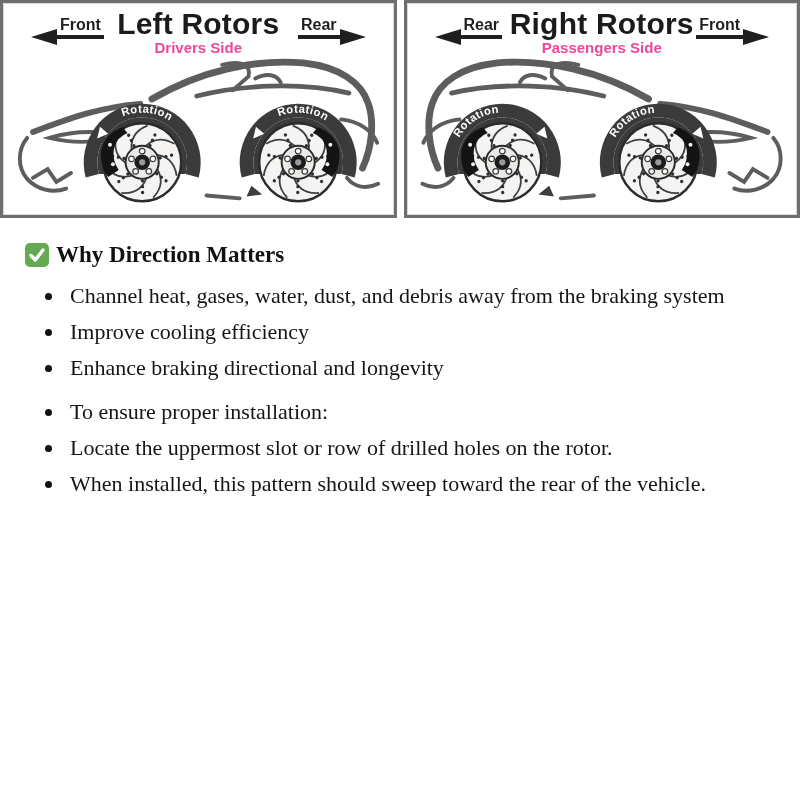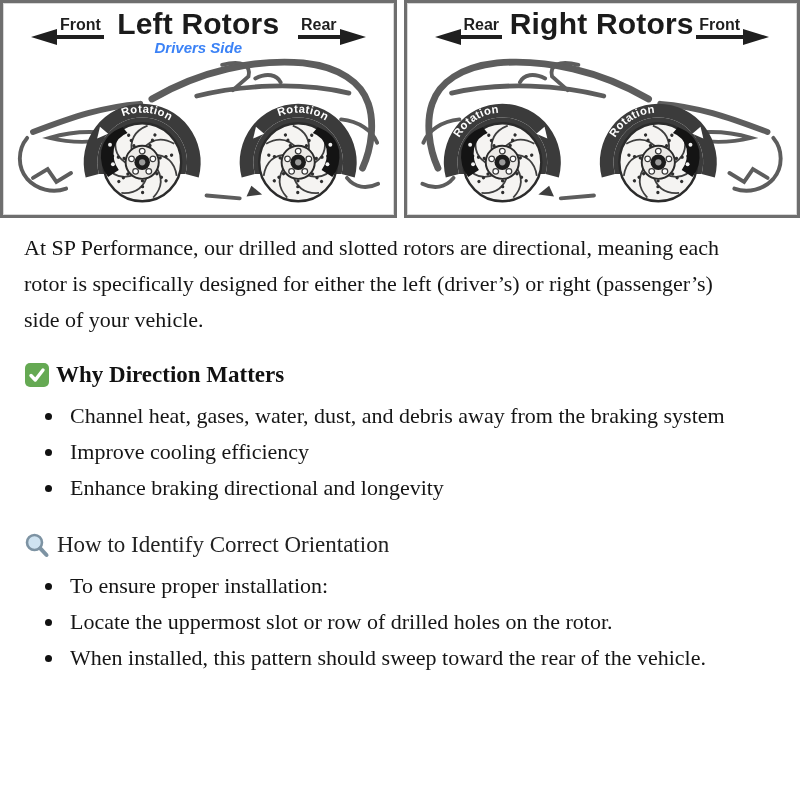--- a/index.html
+++ b/index.html
@@ -8,21 +8,21 @@
   .page{width:800px;height:800px;background:#fff;}
 
   
   figure.diagram{margin:0 0 12px 0;padding:0;display:flex;gap:7px;height:218px;}
   .panel{flex:1;border:3px solid #6e6e6e;background:#fff;position:relative;
          box-shadow:inset 0 0 0 1px #d8d8d8;}
   .panel-title-wrap{position:absolute;top:5px;left:0;right:0;text-align:center;z-index:2;}
   .panel-title{font-family:"Liberation Sans",sans-serif;font-size:30px;font-weight:800;
                color:#1b1b1b;line-height:1.05;letter-spacing:.2px;}
   .panel-subtitle{font-family:"Liberation Sans",sans-serif;font-size:15px;font-weight:bold;
-                  font-style:italic;color:#3b82f6;line-height:1.1;}
+                  color:#ec4899;line-height:1.1;}
   .dir{position:absolute;top:13px;display:flex;align-items:flex-end;z-index:2;}
   .dir-left{left:28px;}
   .dir-right{right:28px;}
   .dir-text{font-family:"Liberation Sans",sans-serif;font-weight:bold;font-size:16px;
             color:#1f1f1f;border-bottom:4px solid #1f1f1f;padding:0 3px 1px 3px;line-height:1.1;}
   .tri{width:0;height:0;border-top:8px solid transparent;border-bottom:8px solid transparent;
        margin-bottom:-6px;}
   .tri-left{border-right:26px solid #1f1f1f;}
   .tri-right{border-left:26px solid #1f1f1f;}
   .car-svg{position:absolute;left:0;bottom:2px;width:100%;height:156px;display:block;}
@@ -172,20 +172,21 @@
       </svg>
     </div>
 
     <div class="panel">
       <div class="dir dir-left">
         <span class="tri tri-left"></span>
         <span class="dir-text">Rear</span>
       </div>
       <div class="panel-title-wrap">
         <div class="panel-title">Right Rotors</div>
+        <div class="panel-subtitle">Passengers Side</div>
       </div>
       <div class="dir dir-right">
         <span class="dir-text">Front</span>
         <span class="tri tri-right"></span>
       </div>
 
       <svg class="car-svg" viewBox="0 0 395 160" preserveAspectRatio="xMidYMax meet">
         <g transform="translate(395,0) scale(-1,1)">
           <use href="#carBody"></use>
           <use href="#wheelA" x="140" y="108"></use>
@@ -200,44 +201,36 @@
           <text><textPath href="#rotR2" startOffset="44">Rotation</textPath></text>
         </g>
         <path fill="#ffffff" d="M 0,-5.5 L 11,0 L 0,5.5 Z" transform="translate(134.1,75.2) rotate(50)"></path>
         <path fill="#ffffff" d="M 0,-5.5 L 11,0 L 0,5.5 Z" transform="translate(294.1,75.2) rotate(50)"></path>
       </svg>
     </div>
   </figure>
 
   <div class="article">
 
-    <p class="intro">At SP Performance, our drilled and slotted rotors are directional, meaning each rotor is specifically designed for either the left (driver’s) or right (passenger’s) side of your vehicle.</p>
 
     <h2>
       <svg width="26" height="26" viewBox="0 0 26 26">
         <rect x="1" y="1" width="24" height="24" rx="5" fill="#65a953"></rect>
         <path d="M 7,13.5 L 11.3,18 L 19,8" fill="none" stroke="#ffffff" stroke-width="3.4" stroke-linecap="round" stroke-linejoin="round"></path>
       </svg>
       <span>Why Direction Matters</span>
     </h2>
 
 
     <ul>
       <li>Channel heat, gases, water, dust, and debris away from the braking system</li>
       <li>Improve cooling efficiency</li>
       <li>Enhance braking directional and longevity</li>
     </ul>
 
-    <h2 class="h-reg">
-      <svg width="27" height="27" viewBox="0 0 27 27">
-        <circle cx="10.5" cy="10.5" r="7.5" fill="#cfe3f1" stroke="#7d93a3" stroke-width="2.6"></circle>
-        <line x1="16.3" y1="16.3" x2="22.5" y2="23" stroke="#7d93a3" stroke-width="4" stroke-linecap="round"></line>
-      </svg>
-      <span>How to Identify Correct Orientation</span>
-    </h2>
 
     <ul>
       <li>To ensure proper installation:</li>
       <li>Locate the uppermost slot or row of drilled holes on the rotor.</li>
       <li>When installed, this pattern should sweep toward the rear of the vehicle.</li>
     </ul>
 
   </div>
 </div>
 

